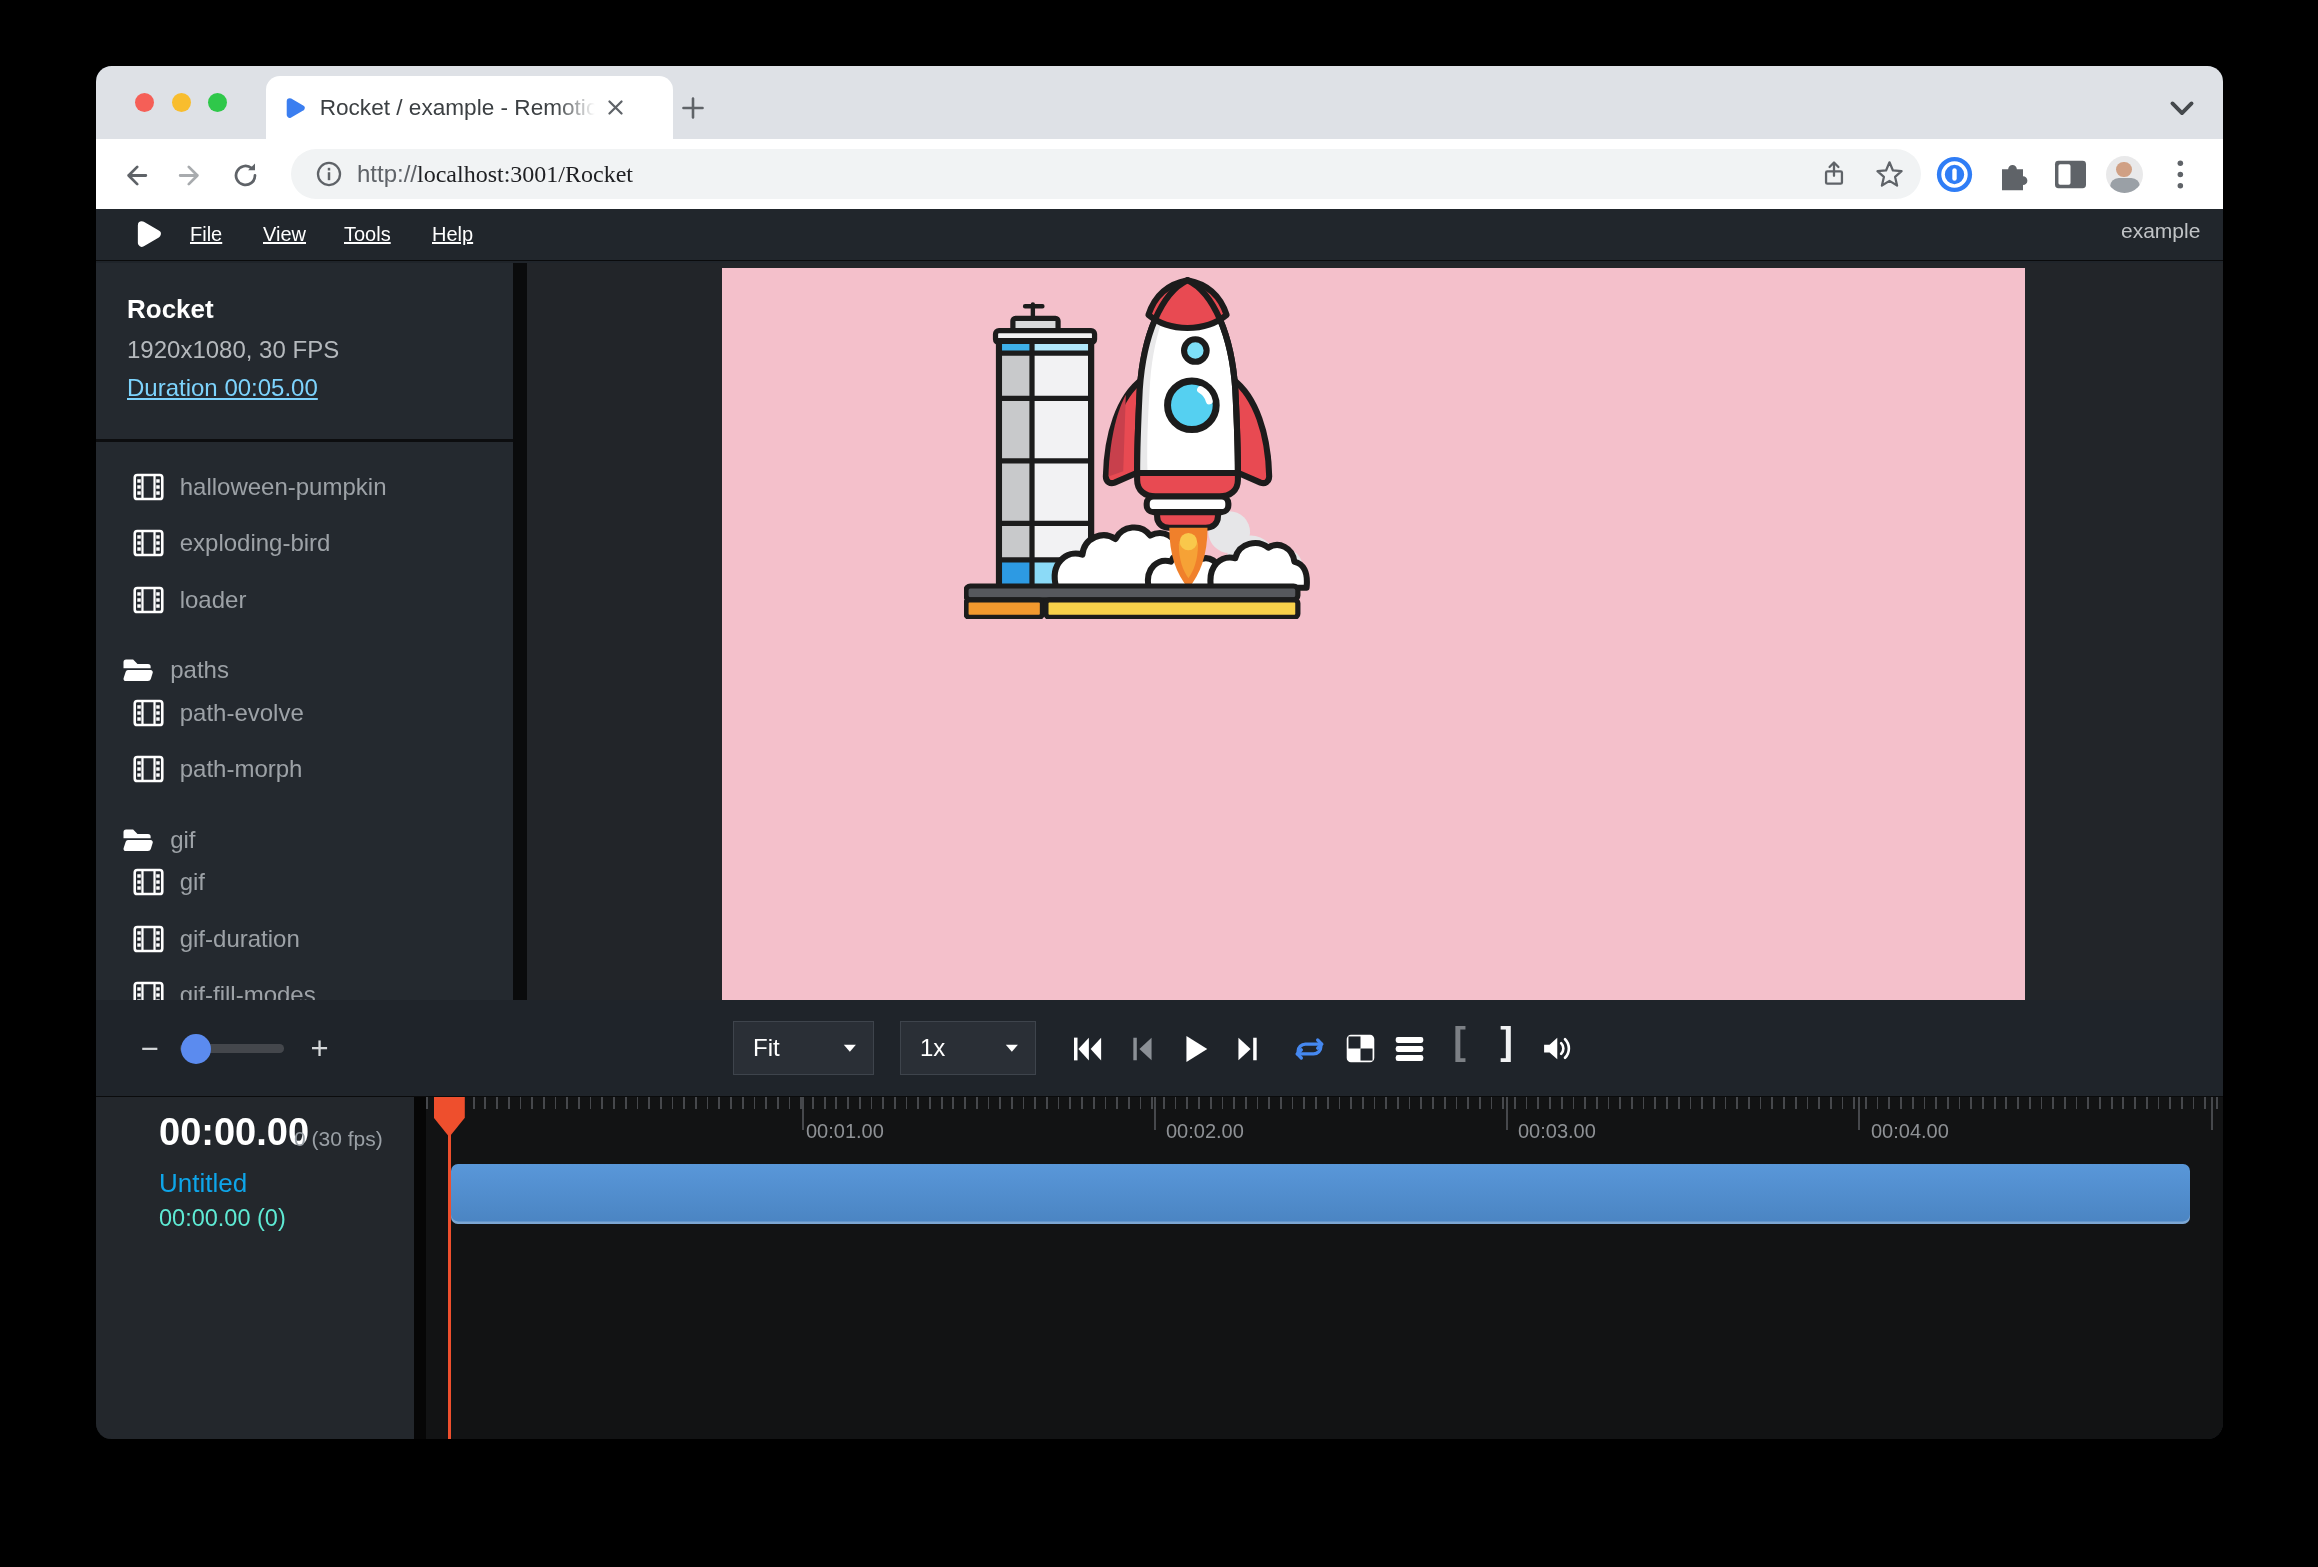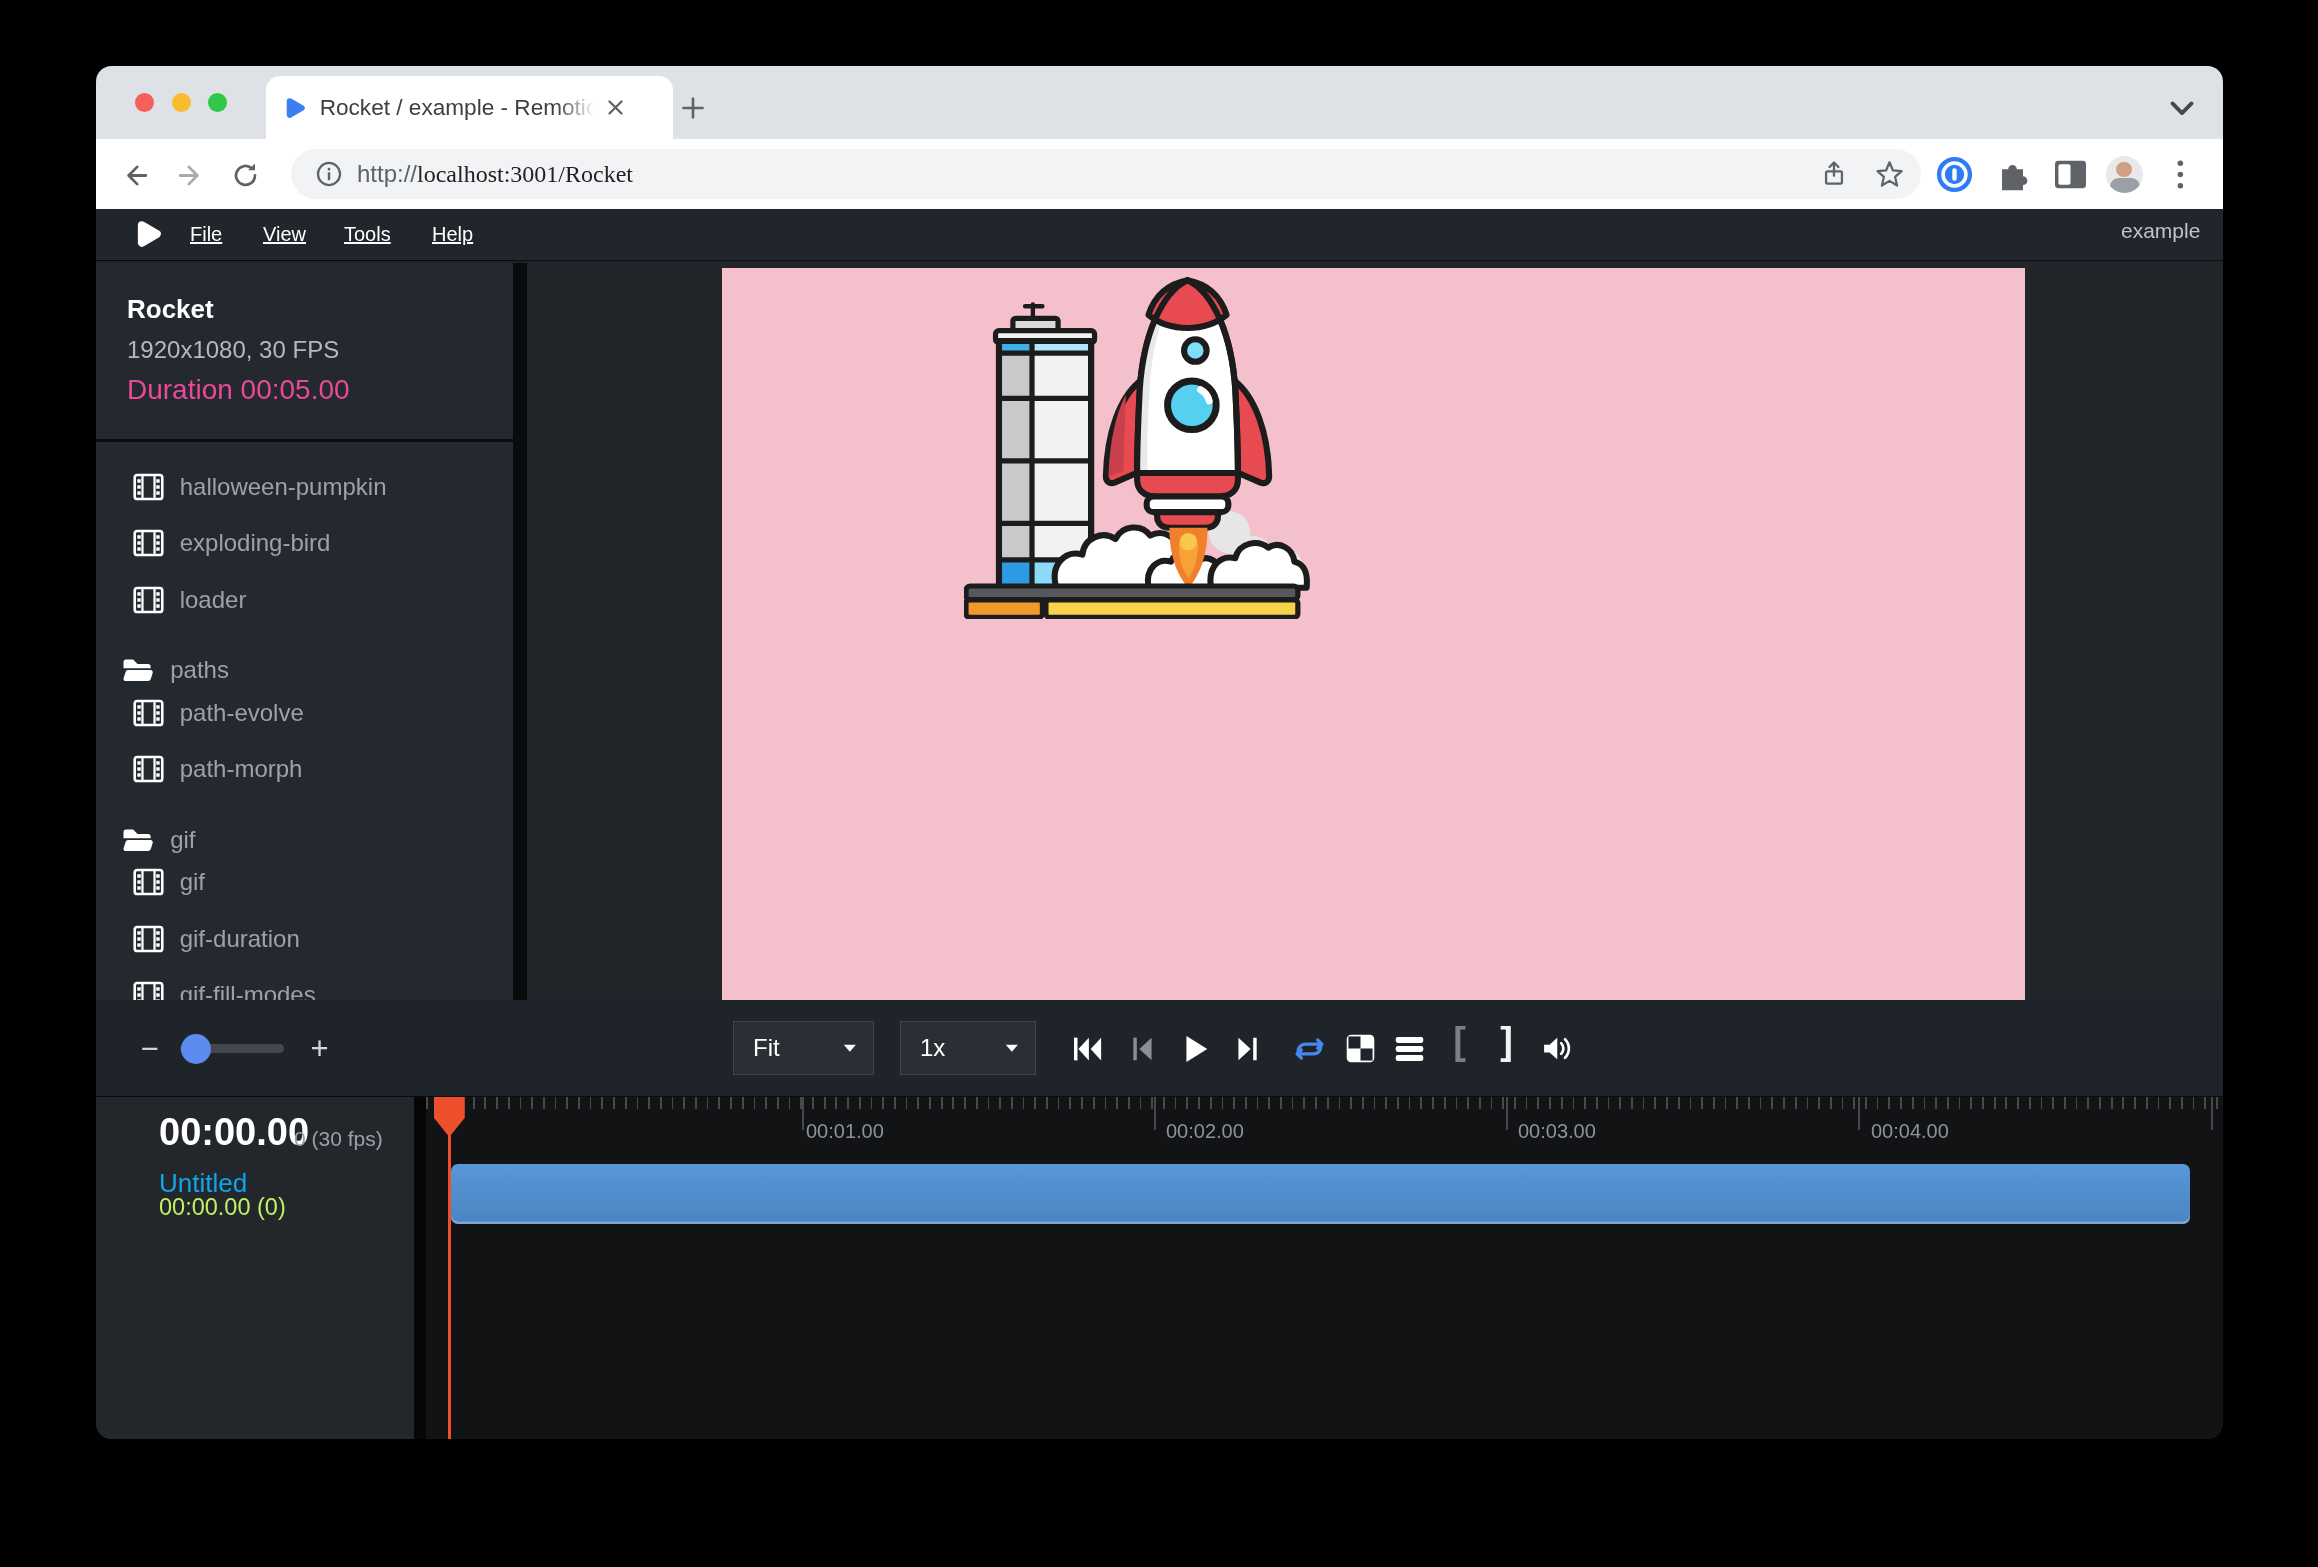--- a/index.html
+++ b/index.html
@@ -41,21 +41,21 @@
   .menubar { position:absolute; left:0; top:143px; width:100%; height:52px; background:#21262c; border-bottom:1.7px solid #0a0b0c; }
   .menubar .mitem { position:absolute; top:0; height:50px; display:flex; align-items:center; font-size:20px; color:#fff;text-decoration:underline; }
   .menubar .project { position:absolute; right:22.6px; top:0; height:44px; display:flex; align-items:center; font-size:21px; color:#c0c3c6; }
 
   
   .content { position:absolute; left:0; top:197px; width:100%; height:738px; background:#222529; }
   .sidebar { position:absolute; left:0; top:0; width:417px; height:100%; background:#24292f; overflow:hidden; }
   .sidebar-divider { position:absolute; left:417px; top:0; width:14px; height:100%; background:#0a0b0c; }
   .comp-title { position:absolute; left:31px; top:31px; font-size:26px; font-weight:bold; color:#fff; }
   .comp-meta { position:absolute; left:31px; top:73px; font-size:24px; color:#b5b9bd; }
-  .comp-dur { position:absolute; left:31px; top:111px; font-size:28px; color:#ec4899; }
+  .comp-dur { position:absolute; left:31px; top:111px; font-size:24px; color:#7dd3fc;text-decoration:underline; }
   .info-divider { position:absolute; left:0; top:176px; width:100%; height:2.6px; background:#0c0d0f; }
   .srow { position:absolute; height:56px; display:flex; align-items:center; color:#9da2a7; font-size:24px; gap:15.7px; }
   .srow.comp { left:37px; }
   .srow.folder { left:23.5px;align-items:flex-end; }
   .preview { position:absolute; left:431px; top:0; width:1696px; height:100%; background:#222529; }
   .canvas { position:absolute; left:195px; top:5.2px; width:1303px; height:732px; background:#f4c0cb; }
 
   
   .controlsbar { position:absolute; left:0; top:934px; width:100%; height:97px; background:#1f242a; border-bottom:1.7px solid #0a0b0c; }
   .zoombtn { position:absolute; top:33px; width:31px; height:31px; color:#d4d7d9; font-size:31px; display:flex; align-items:center; justify-content:center; }
@@ -67,21 +67,21 @@
   .bracket { font-size:38px; font-weight:bold; top:26px; }
 
   
   .timeline { position:absolute; left:0; top:1031px; width:100%; height:342px; background:#121314; }
   .tl-left { position:absolute; left:0; top:0; width:318px; height:100%; background:#23272c; }
   .tl-gap { position:absolute; left:318px; top:0; width:12px; height:100%; background:#060606; }
   .tl-right { position:absolute; left:330px; top:0; width:1797px; height:100%; }
   .timecode { position:absolute; left:63px; top:14px; font-size:38px; font-weight:bold; color:#fff; }
   .frameinfo { position:absolute; left:198px; top:30px; font-size:21px; color:#9aa0a6; }
   .trackname { position:absolute; left:63px; top:71px; font-size:26px; color:#0ea5e9; }
-  .tracksub { position:absolute; left:63px; top:97px; font-size:23.5px; color:#bef264; }
+  .tracksub { position:absolute; left:63px; top:108px; font-size:23.5px; color:#5eead4; }
   .ruler-minor { position:absolute; left:0; top:0; width:100%; height:12px;
       background:repeating-linear-gradient(90deg,#46484c 0 1.7px,transparent 1.7px 11.7px); }
   .majortick { position:absolute; top:0; width:1.7px; height:33px; background:#46484c; }
   .rlabel { position:absolute; top:22.6px; font-size:20px; color:#8e9195; }
   .track-bar { position:absolute; left:25px; top:67px; width:1739px; height:60px; border-radius:7px;
       background:linear-gradient(180deg,#5997d9 0%,#4a84c2 100%); box-shadow:inset 0 -2.6px 0 rgba(255,255,255,.28); }
   .playhead-line { position:absolute; left:22px; top:0; width:2.6px; height:342px; background:#ee4f2d; }
   .playhead-marker { position:absolute; left:7.8px; top:0; width:31px; height:40px; background:#ee4f2d;
       clip-path:polygon(0 0,100% 0,100% 52%,50% 100%,0 52%); }
   svg { display:block; }

